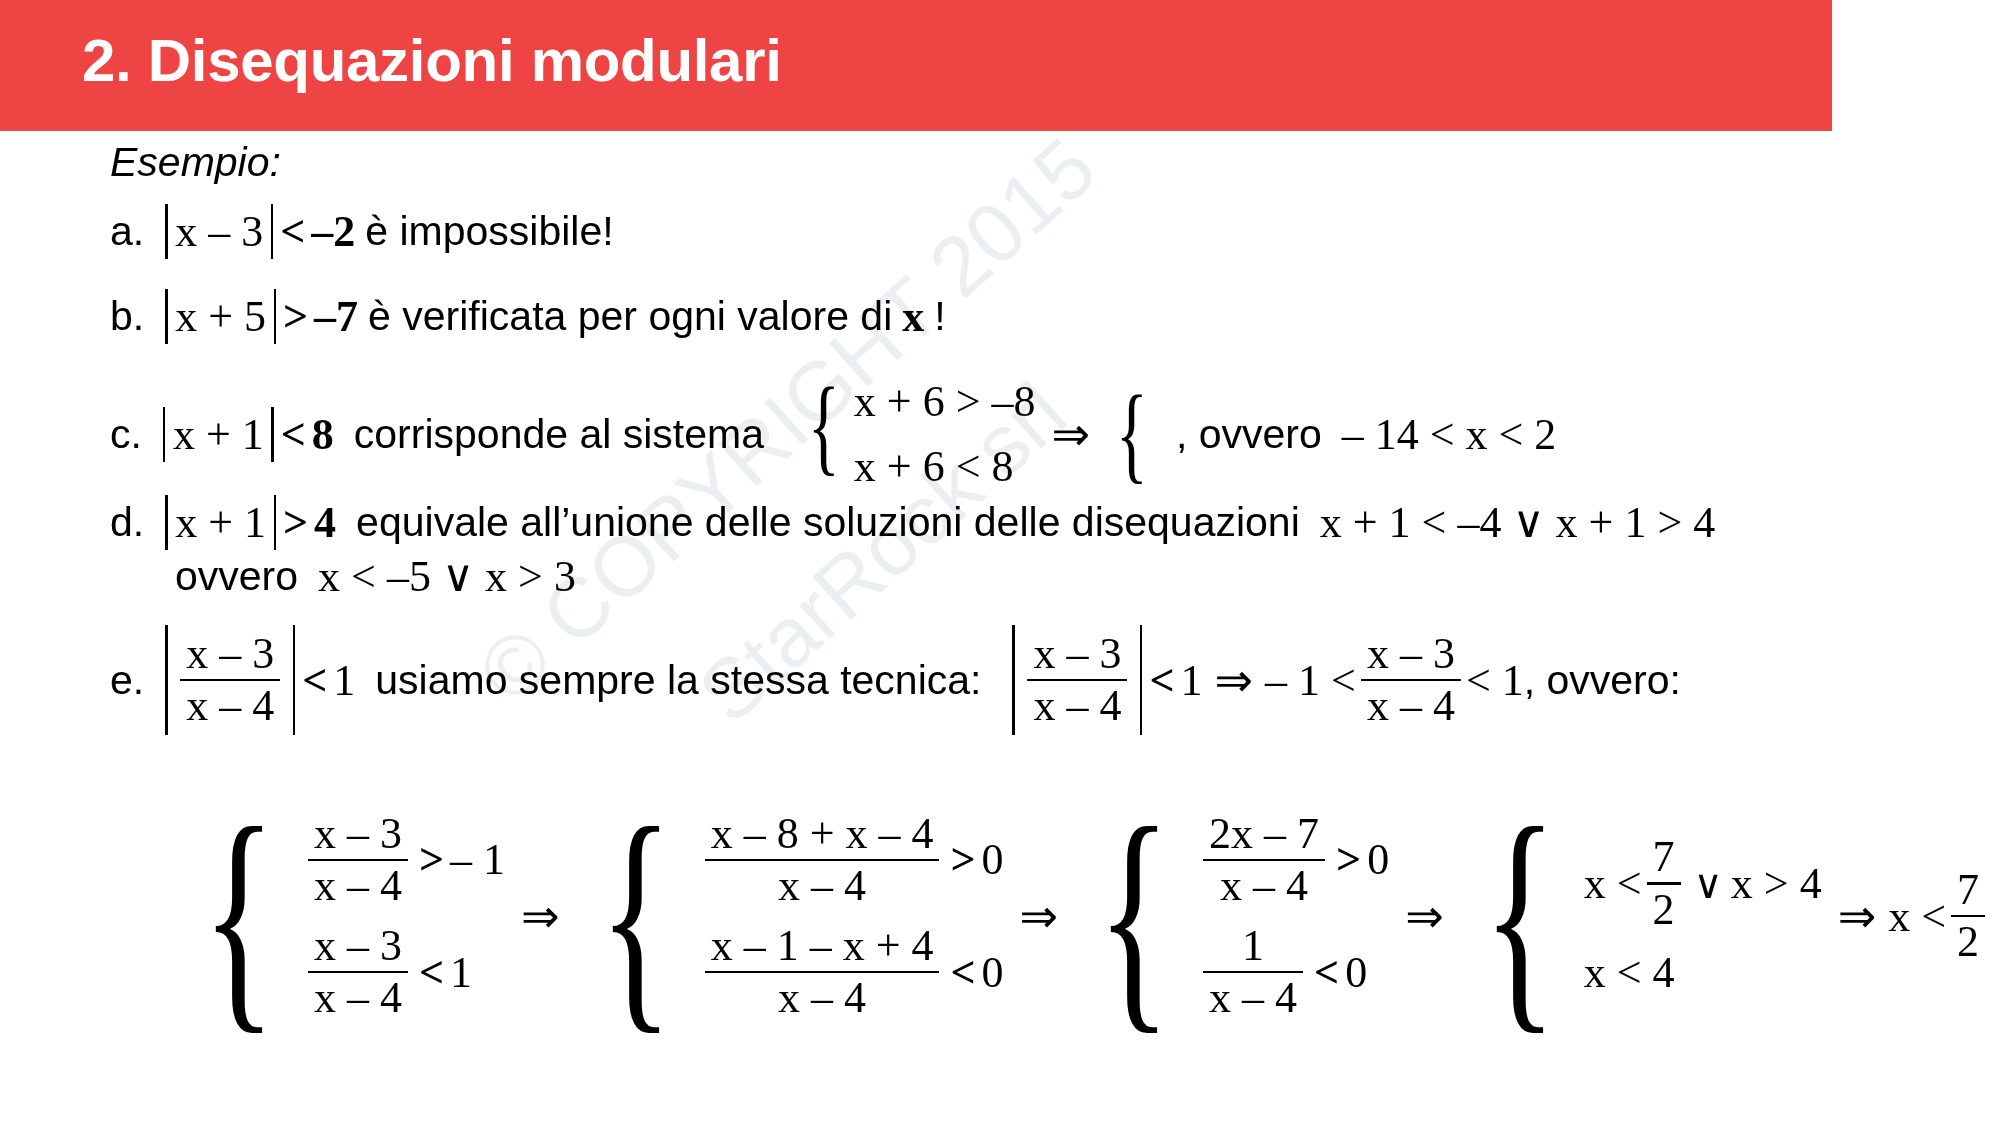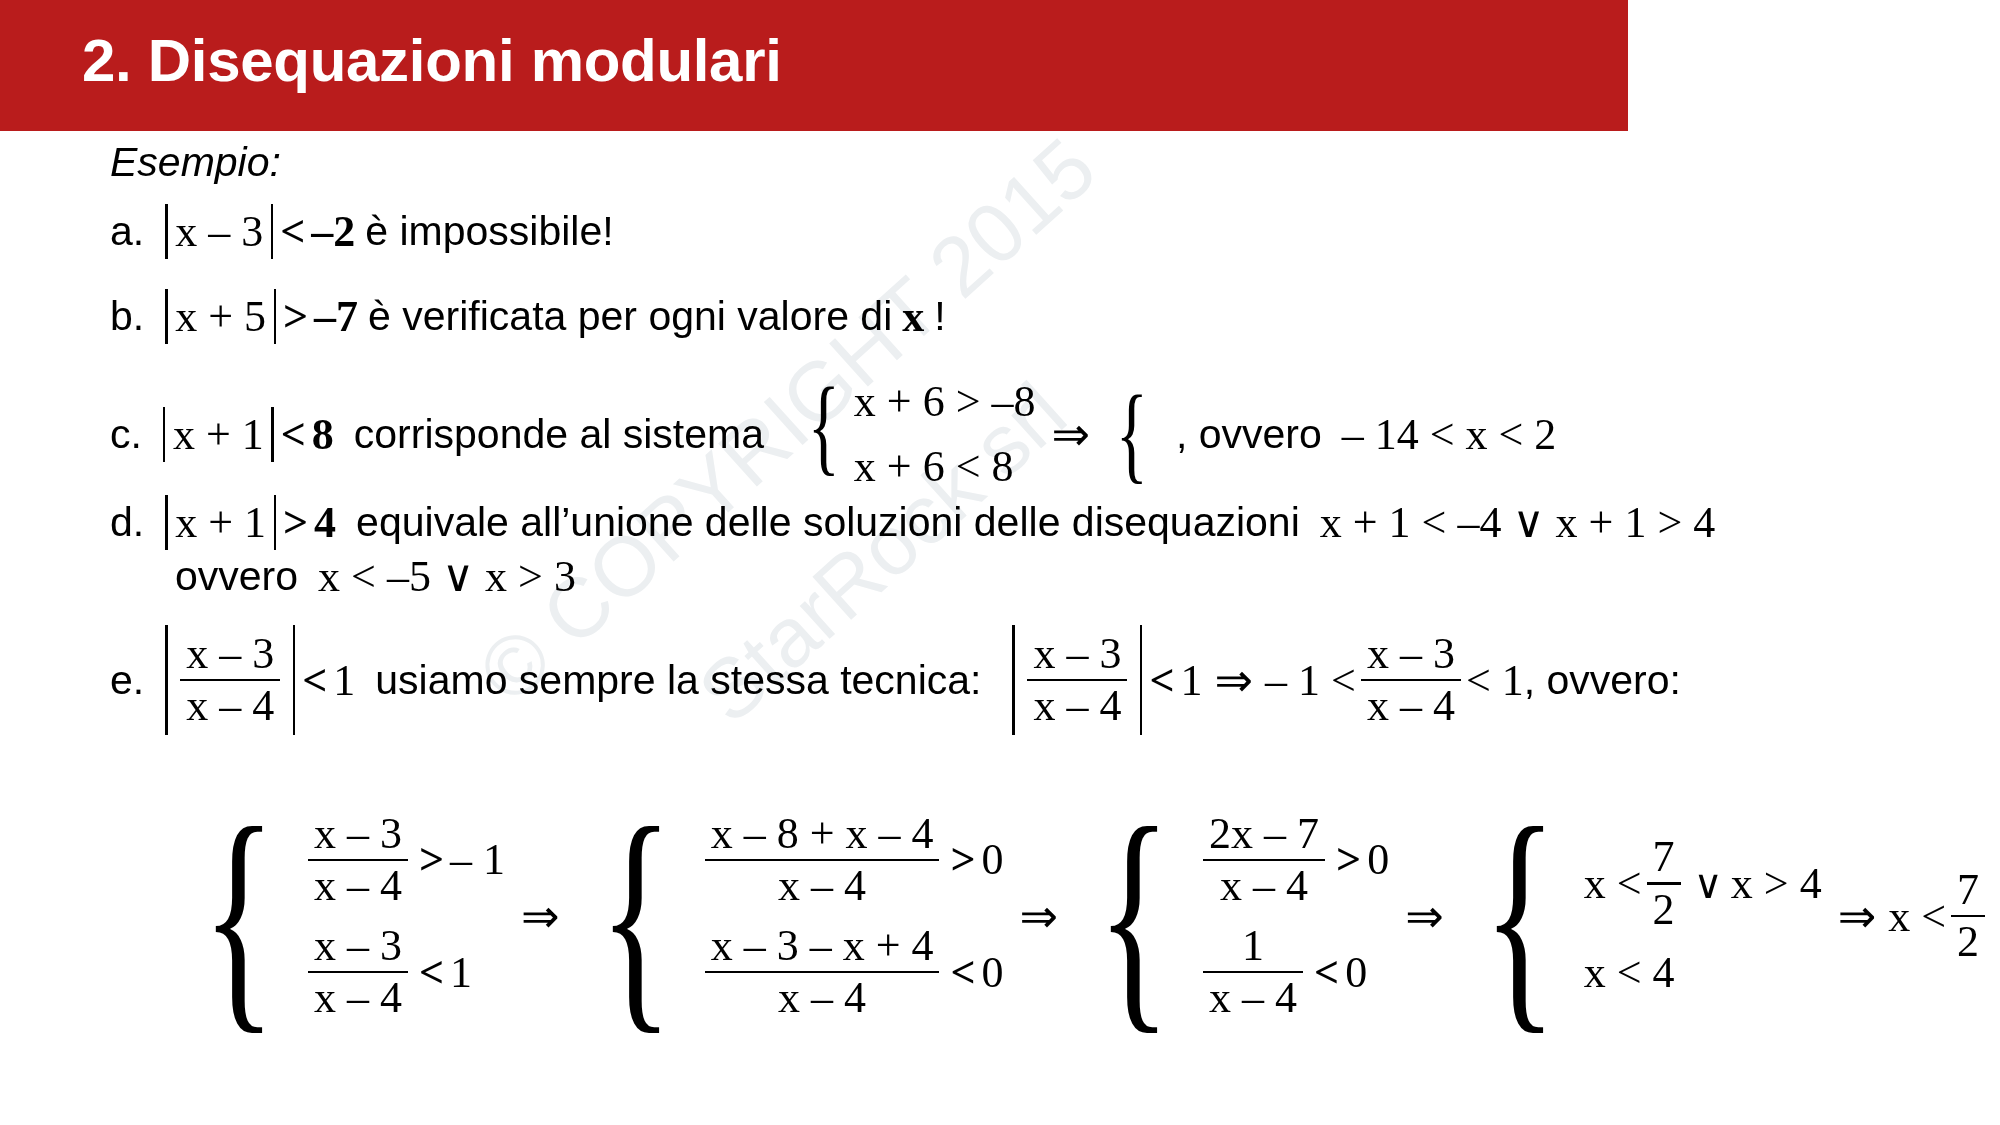--- a/index.html
+++ b/index.html
@@ -12,23 +12,23 @@
     background: #ffffff;
     font-family: "Liberation Sans", sans-serif;
     overflow: hidden;
     position: relative;
   }
 
   
   .header-band {
     position: absolute;
     top: 0; left: 0;
-    width: 1628px;
+    width: 1832px;
     height: 131px;
-    background: #b91c1c;
+    background: #ef4444;
   }
   .header-title {
     position: absolute;
     left: 82px;
     top: 26px;
     font-size: 60px;
     font-weight: bold;
     color: #ffffff;
     letter-spacing: -0.3px;
     white-space: nowrap;
@@ -380,21 +380,21 @@
           <span class="frac">
             <span class="top v">x – 8 + x – 4</span>
             <span class="bar"></span>
             <span class="bot v">x – 4</span>
           </span>
           <span class="opl">&gt;</span>
           <span class="num">0</span>
         </div>
         <div class="math">
           <span class="frac">
-            <span class="top v">x – 3 – x + 4</span>
+            <span class="top v">x – 1 – x + 4</span>
             <span class="bar"></span>
             <span class="bot v">x – 4</span>
           </span>
           <span class="opl">&lt;</span>
           <span class="num">0</span>
         </div>
       </span>
     </span>
 
     <span class="arrow">⇒</span>

